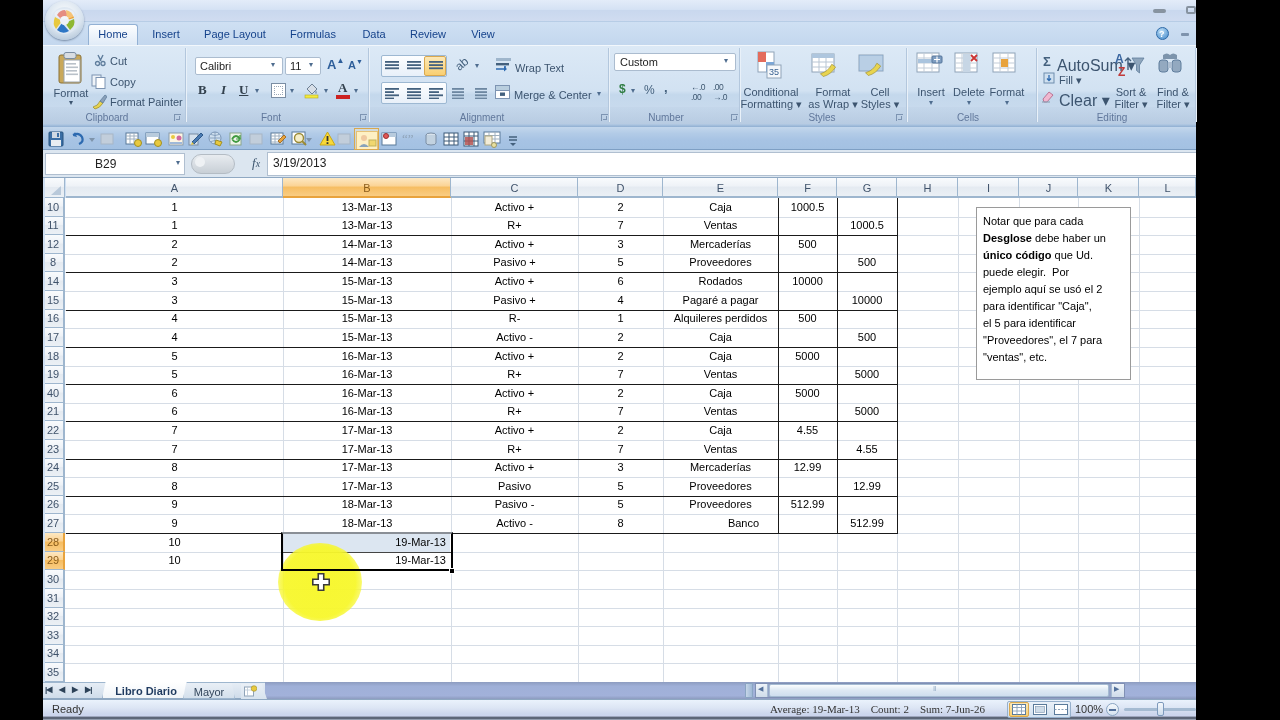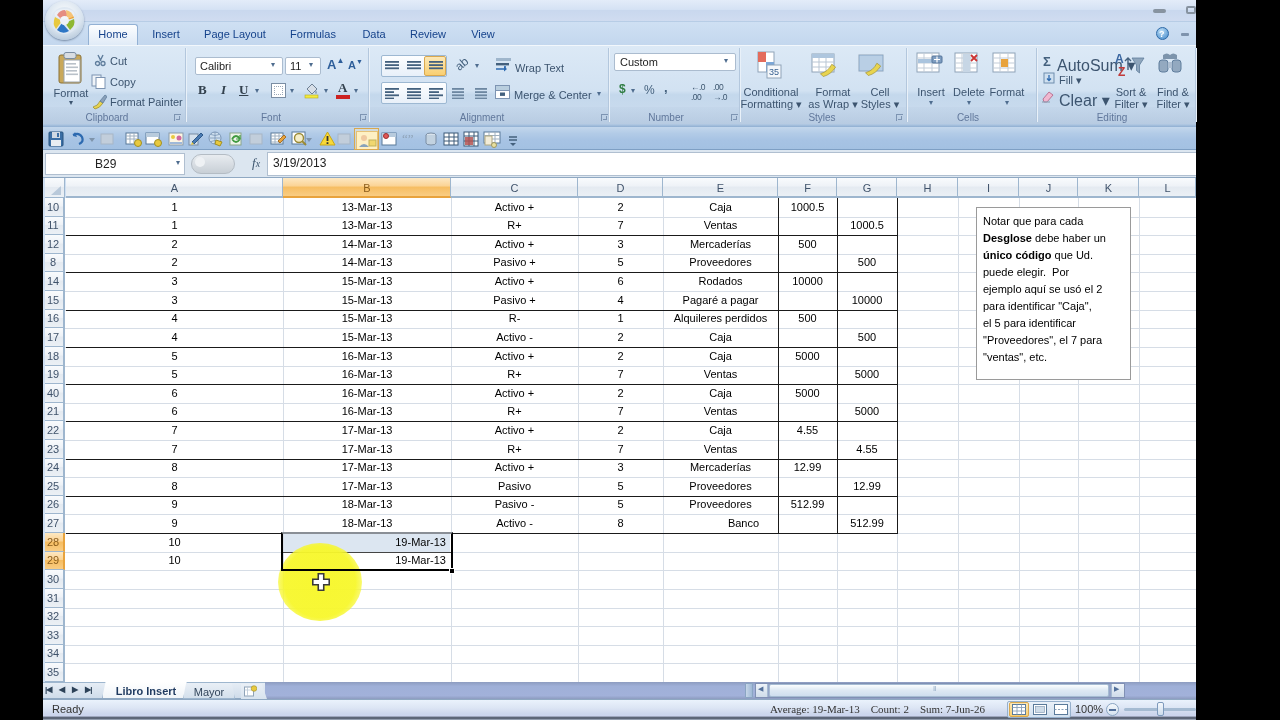--- a/index.html
+++ b/index.html
@@ -639,21 +639,21 @@
 <svg class="abs" style="left:269px;top:573px;" width="18" height="18" viewBox="0 0 23 23">
 <path d="M8 1 h7 v7 H22 v7 h-7 V22 h-7 v-7 H1 v-7 h7 z" fill="#fff" stroke="#3a3a3a" stroke-width="2"></path>
 </svg>
 <div class="abs" style="left:0;top:682px;width:1153px;height:17px;background:linear-gradient(#e6edf5,#cfdcea);border-top:1px solid #9eb6ce;border-bottom:1px solid #8fa8c2;"></div>
 <div class="abs" style="left:222px;top:682px;width:931px;height:17px;background:linear-gradient(#8d9cc0 0%,#9fb0d8 25%,#a2b1da 80%,#8d9cc0 100%);"></div>
 <div class="txt" style="left:2px;top:685px;font-size:8px;font-weight:bold;color:#2d4258;letter-spacing:-1px;">|◀</div>
 <div class="txt" style="left:16px;top:685px;font-size:8px;font-weight:bold;color:#2d4258;letter-spacing:-1px;">◀</div>
 <div class="txt" style="left:29px;top:685px;font-size:8px;font-weight:bold;color:#2d4258;letter-spacing:-1px;">▶</div>
 <div class="txt" style="left:42px;top:685px;font-size:8px;font-weight:bold;color:#2d4258;letter-spacing:-1px;">▶|</div>
 <div class="abs" style="left:59px;top:682px;width:88px;height:17px;background:linear-gradient(#fff,#f0f4f8);border:1px solid #8fa8c2;border-top:none;transform:perspective(10px);clip-path:polygon(4% 0,96% 0,100% 100%,0 100%);"></div>
-<div class="txt" style="left:61px;top:685px;width:84px;text-align:center;font-size:11px;font-weight:bold;color:#1f3a5f;">Libro Insert</div>
+<div class="txt" style="left:61px;top:685px;width:84px;text-align:center;font-size:11px;font-weight:bold;color:#1f3a5f;">Libro Diario</div>
 <div class="abs" style="left:140px;top:683px;width:52px;height:16px;background:linear-gradient(#e9eff6,#d4e0ec);border:1px solid #9eb6ce;border-top:none;clip-path:polygon(6% 0,94% 0,100% 100%,0 100%);"></div>
 <div class="txt" style="left:142px;top:686px;width:48px;text-align:center;font-size:11px;color:#33465c;">Mayor</div>
 <div class="abs" style="left:198px;top:684px;width:26px;height:15px;background:linear-gradient(#e9eff6,#d8e3ee);clip-path:polygon(0 0,80% 0,100% 100%,0 100%);"></div>
 <svg class="abs" style="left:201px;top:685px;" width="13" height="12" viewBox="0 0 13 12">
       <rect x="0.5" y="2" width="9" height="9" fill="#fff" stroke="#8fa3b8"></rect>
       <path d="M0.5 5 h9 M3.5 2 v9" stroke="#b9c6d4" stroke-width="0.8"></path>
       <circle cx="10" cy="3.5" r="2.8" fill="#e8c93f" stroke="#a08f25" stroke-width="0.6"></circle>
     </svg>
 <div class="abs" style="left:702px;top:683px;width:8px;height:15px;background:linear-gradient(90deg,#c6d6e8,#9fb9d6);border:1px solid #8aa5c2;border-radius:1px;"></div>
 <div class="abs" style="left:712px;top:683px;width:370px;height:15px;background:#94a3c8;border:1px solid #8090b4;"></div>

